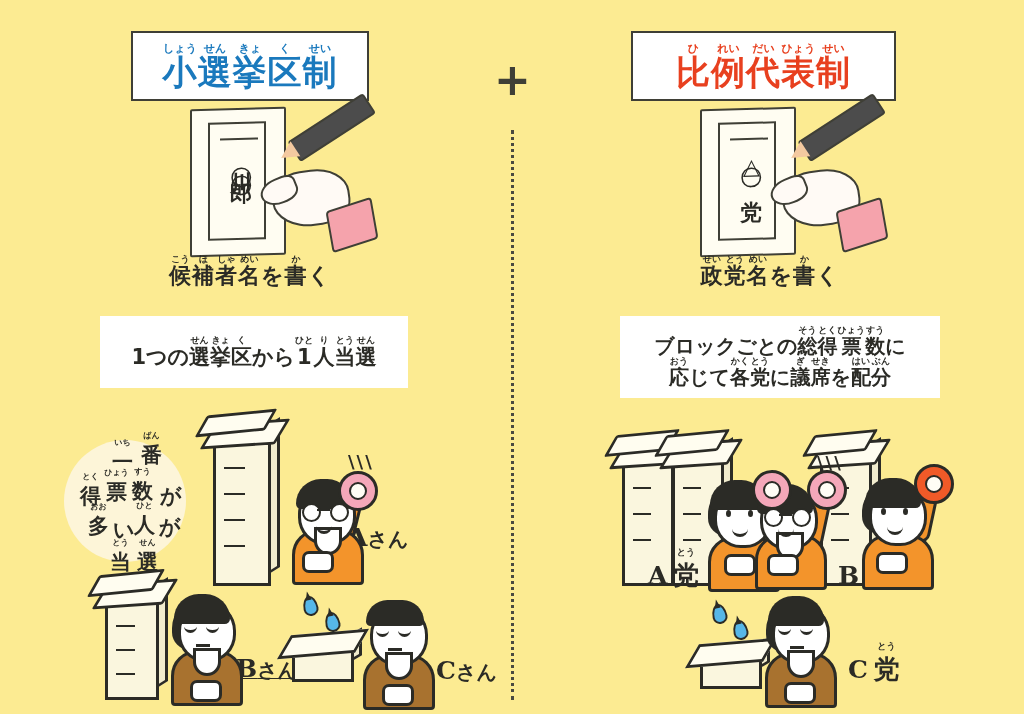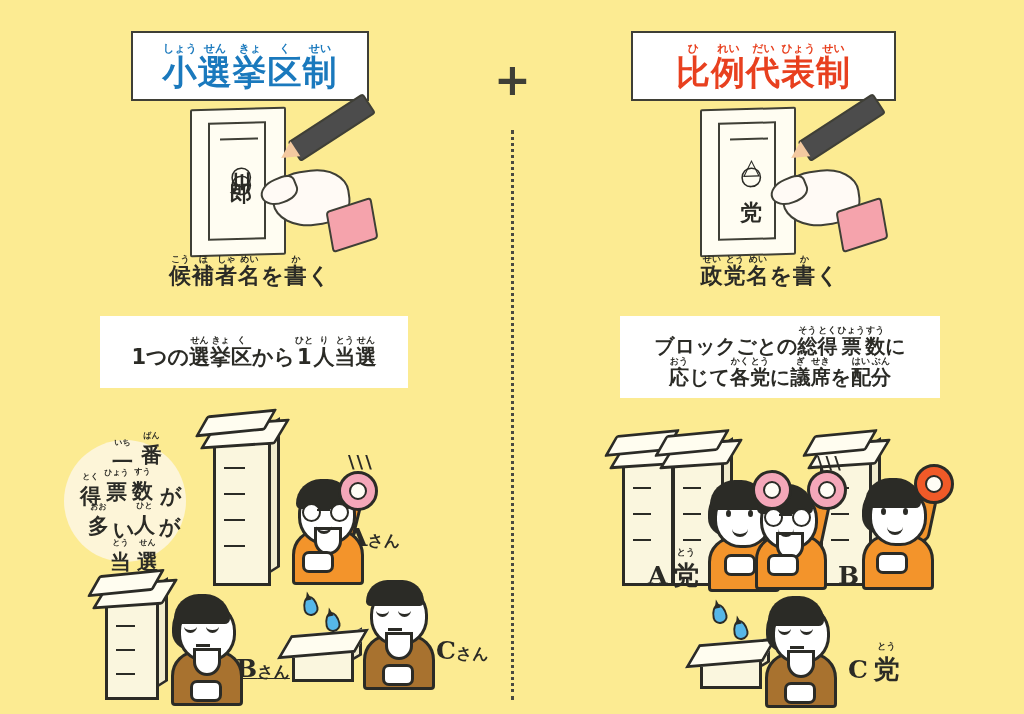--- a/index.html
+++ b/index.html
@@ -218,21 +218,21 @@
   }
   .smallstack .sl{
     position:absolute;left:-6px;top:-4px;width:calc(100% + 12px);height:18px;
     background:#FFFDF0;border:3px solid #2b2b26;transform:skewX(-34deg) rotate(-5deg);
   }
 
   
   .label{position:absolute;font-weight:700;color:#2b2b26;
          font-family:"DejaVu Serif","Liberation Serif",serif;}
   .label .lat{font-size:25px;}
-  .label .jp{font-size:16px;text-align:center;}
+  .label .jp{font-size:20px;text-align:center;}
   .label .party{position:relative;display:inline-block;font-size:26px;}
   .label .party .rt{position:absolute;left:50%;top:-12px;transform:translateX(-50%);
         font-size:9px;white-space:nowrap;
         font-family:"DejaVu Sans","Liberation Sans",sans-serif;}
 </style>
 </head>
 <body>
 
 <div id="stage">
 
@@ -642,21 +642,21 @@
   </div>
 
   <div class="drop" style="left:303px;top:596px;"></div>
   <div class="drop" style="left:325px;top:612px;"></div>
   <div class="smallstack" style="left:292px;top:636px;width:56px;height:40px;">
     <div class="ss"></div>
     <div class="sf"></div>
     <div class="sl"></div>
   </div>
 
-  <div class="person" style="left:362px;top:580px;width:140px;height:100px;">
+  <div class="person" style="left:362px;top:600px;width:140px;height:100px;">
     <div class="hair" style="left:4px;top:0px;width:58px;height:26px;"></div>
     <div class="head" style="left:8px;top:6px;"></div>
     <div class="eye-closed" style="left:14px;top:28px;"></div>
     <div class="eye-closed" style="left:36px;top:28px;"></div>
     <div class="mouth-flat" style="left:26px;top:48px;"></div>
     <div class="body brown" style="left:1px;top:54px;"></div>
     <div class="collar" style="left:23px;top:52px;"></div>
     <div class="hands" style="left:20px;top:84px;"></div>
     <div class="label" style="left:74px;top:56px;">
       <span class="lat">C</span><span class="jp">さん</span>

